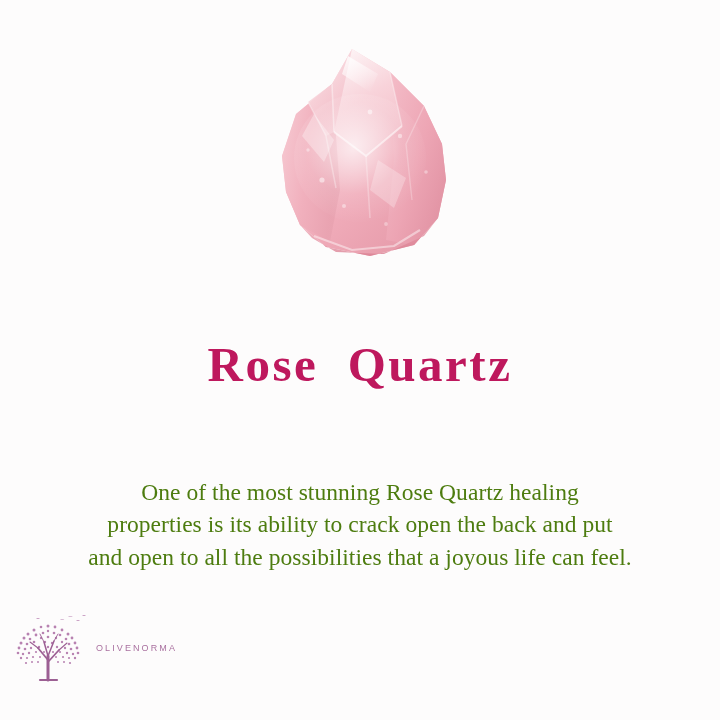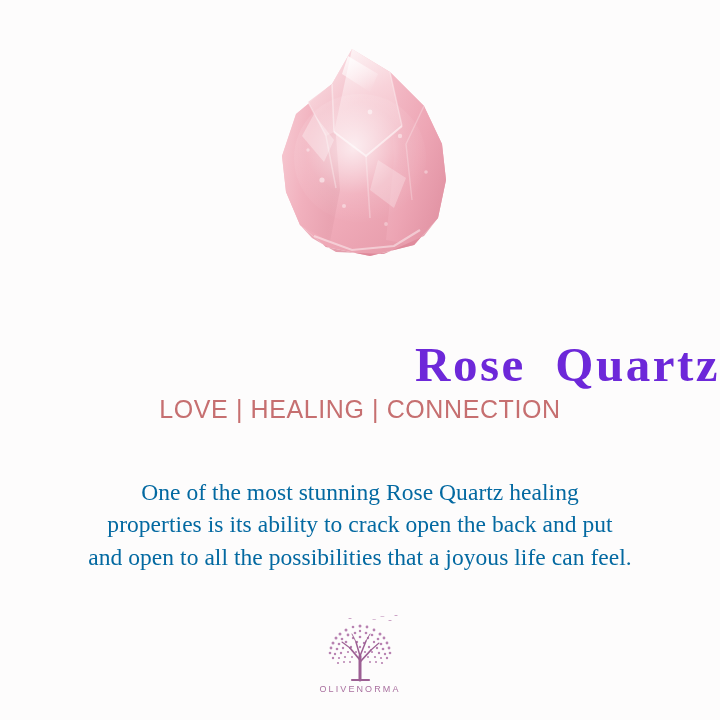--- a/index.html
+++ b/index.html
@@ -32,27 +32,27 @@
     height: 225px;
   }
   .crystal-wrap svg { display: block; width: 180px; height: 225px; }
 
   
   .title {
     position: absolute;
     left: 0;
     right: 0;
     top: 303px;
-    text-align: right;
+    text-align: center;
     font-family: "Liberation Serif", serif;
     font-weight: 700;
     font-size: 49px;
     line-height: 58px;
     letter-spacing: 2.5px;
-    color: #6d28d9;
+    color: #be185d;
     white-space: pre;
   }
 
   
   .subtitle {
     position: absolute;
     left: 0;
     right: 0;
     top: 394px;
     text-align: center;
@@ -68,33 +68,33 @@
   
   .body-copy {
     position: absolute;
     left: 28px;
     width: 664px;
     top: 452px;
     text-align: center;
     font-family: "Liberation Serif", serif;
     font-size: 23.5px;
     line-height: 32.5px;
-    color: #0369a1;
+    color: #4d7c0f;
     letter-spacing: 0.05px;
   }
   .body-copy .ln { display: block; white-space: pre; }
 
   
   .logo {
     position: absolute;
     left: 0;
     right: 0;
     top: 612px;
     display: flex;
-    flex-direction: column;
+    flex-direction: row;
     align-items: center;
   }
   .logo-mark { width: 96px; height: 70px; display: block; }
   .logo-word {
     margin-top: 2px;
     font-family: "Liberation Sans", sans-serif;
     font-size: 9px;
     font-weight: 400;
     letter-spacing: 2.1px;
     color: #a9709f;
@@ -180,21 +180,20 @@
       <circle cx="126" cy="96" r="2.2" fill="#ffffff" opacity="0.45"></circle>
       <circle cx="152" cy="132" r="1.8" fill="#ffffff" opacity="0.38"></circle>
       <circle cx="96" cy="72" r="2.4" fill="#ffffff" opacity="0.5"></circle>
       <circle cx="34" cy="110" r="1.7" fill="#ffffff" opacity="0.4"></circle>
       <circle cx="112" cy="184" r="1.9" fill="#ffffff" opacity="0.35"></circle>
     </svg>
   </div>
 
   <h1 class="title">Rose  Quartz</h1>
 
-  <div class="subtitle">LOVE | HEALING | CONNECTION</div>
 
   <p class="body-copy">
     <span class="ln">One of the most stunning Rose Quartz healing</span>
     <span class="ln">properties is its ability to crack open the back and put</span>
     <span class="ln">and open to all the possibilities that a joyous life can feel.</span>
   </p>
 
   <div class="logo">
     <span>
       <svg class="logo-mark" viewBox="0 0 96 70" xmlns="http://www.w3.org/2000/svg" aria-hidden="true">

